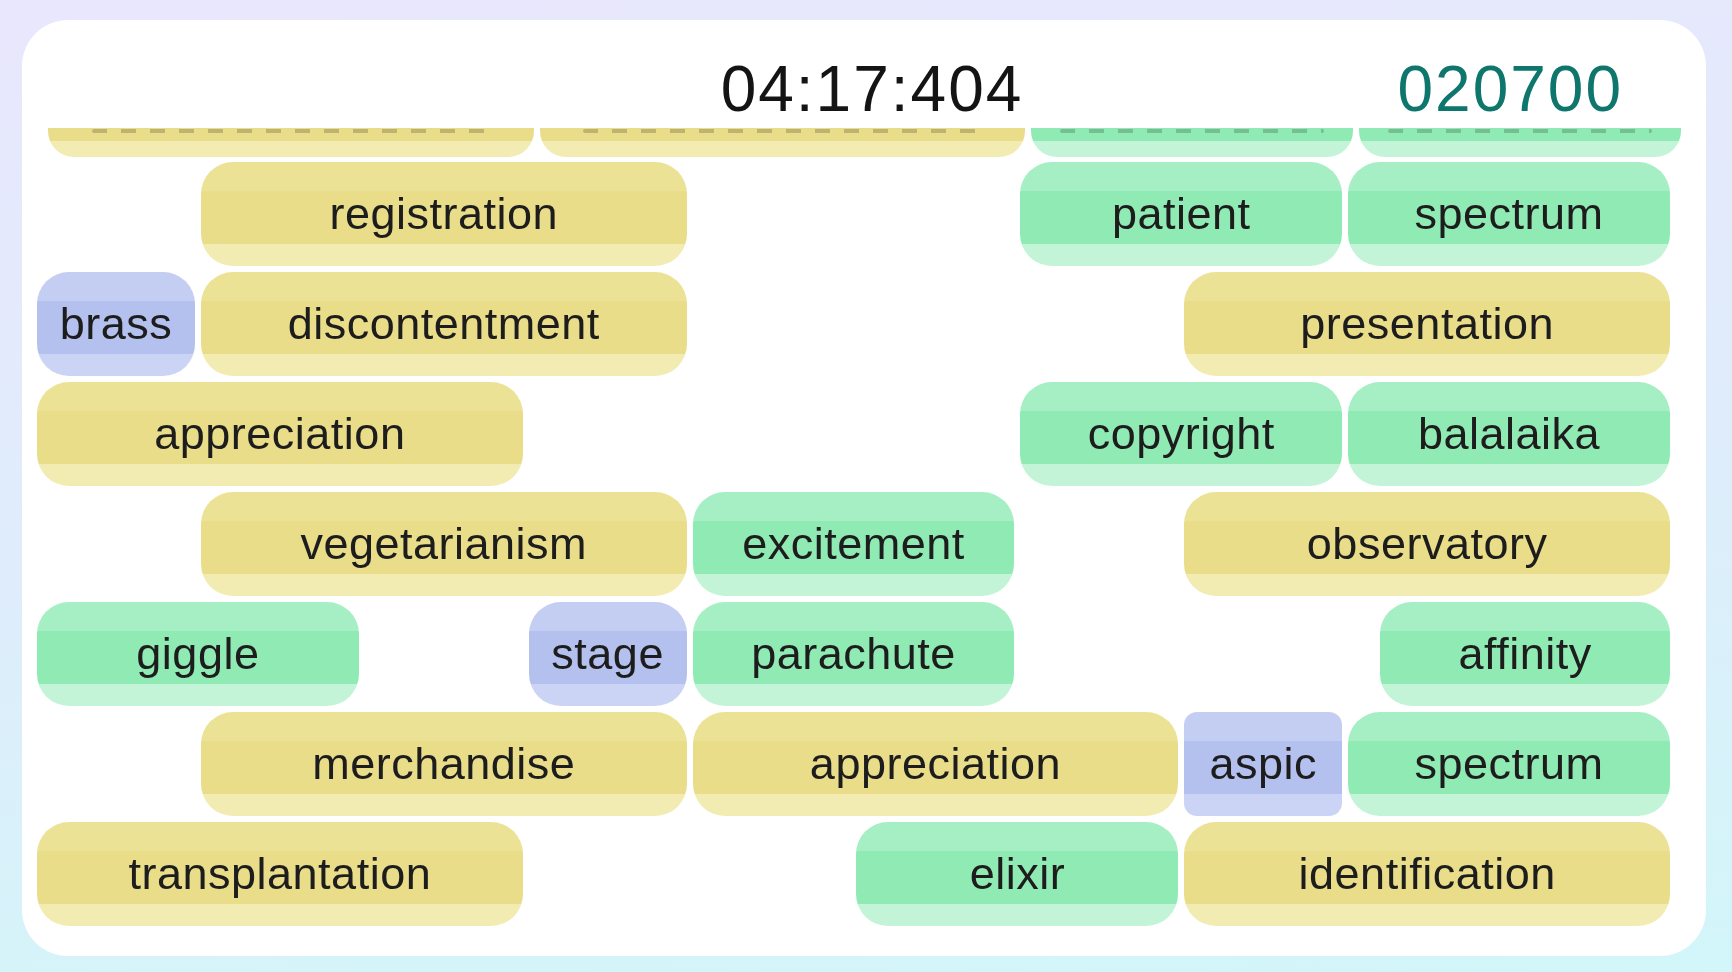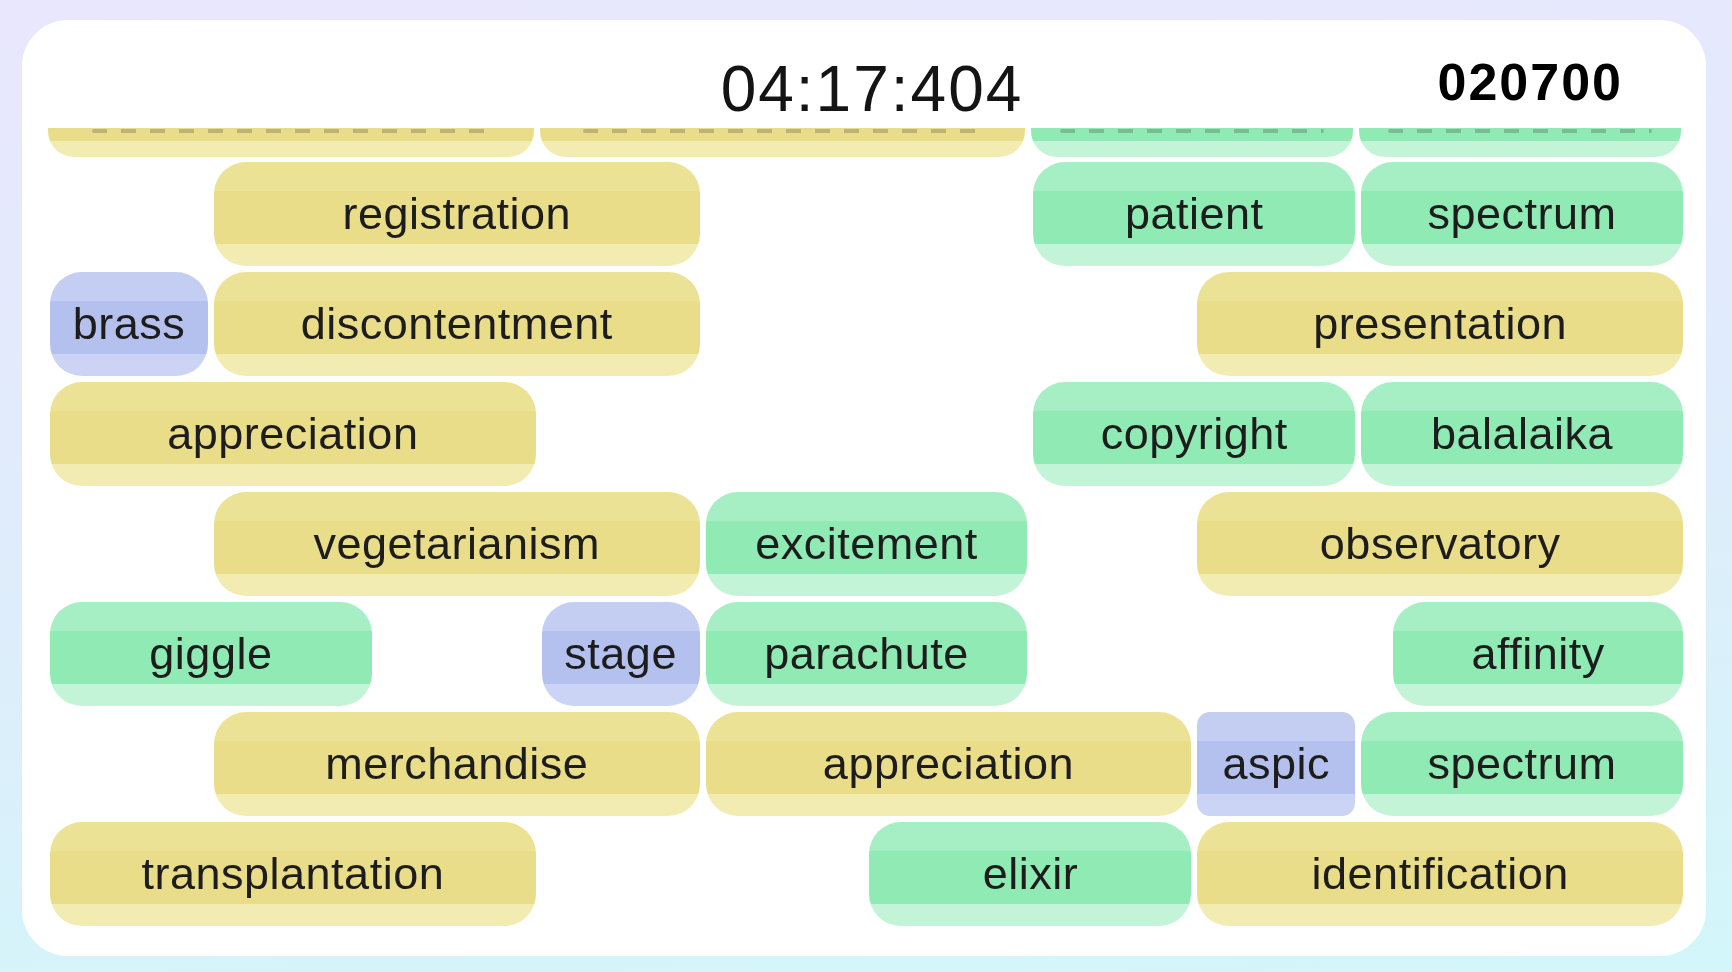--- a/index.html
+++ b/index.html
@@ -16,39 +16,39 @@
     overflow:hidden;
   }
   .timer{
     position:absolute;top:34px;left:8px;width:100%;
     text-align:center;
     font-size:64px;font-weight:300;color:#141414;
     letter-spacing:2px;line-height:1.1;
   }
   .score{
     position:absolute;top:34px;right:83px;
-    font-size:52px;font-weight:700;color:#000000;
+    font-size:64px;font-weight:400;color:#0f766e;
     letter-spacing:2px;line-height:1.1;
   }
   .partial-row{
     position:absolute;left:26px;top:108px;width:1633px;
     display:grid;grid-template-columns:repeat(10,1fr);column-gap:6px;
   }
   .partial-row .pill{
     height:29px;
     border-radius:0 0 26px 26px;
     position:relative;
   }
   .ghost-marks{
     position:absolute;top:1px;left:9%;right:9%;height:4px;
     background:repeating-linear-gradient(90deg, rgba(35,35,35,.45) 0 15px, transparent 15px 29px);
     opacity:.5;border-radius:2px;
   }
   .board{
-    position:absolute;left:28px;top:142px;width:1633px;
+    position:absolute;left:15px;top:142px;width:1633px;
     display:grid;grid-template-columns:repeat(10,1fr);
     column-gap:6px;row-gap:6px;grid-auto-rows:104px;text-align:right;
   }
   .board .pill{
     border-radius:32px;
     display:flex;align-items:center;justify-content:center;
     font-size:45px;font-weight:400;color:var(--text,#1d1d1d);
     letter-spacing:.5px;
     cursor:pointer;
     user-select:none;

